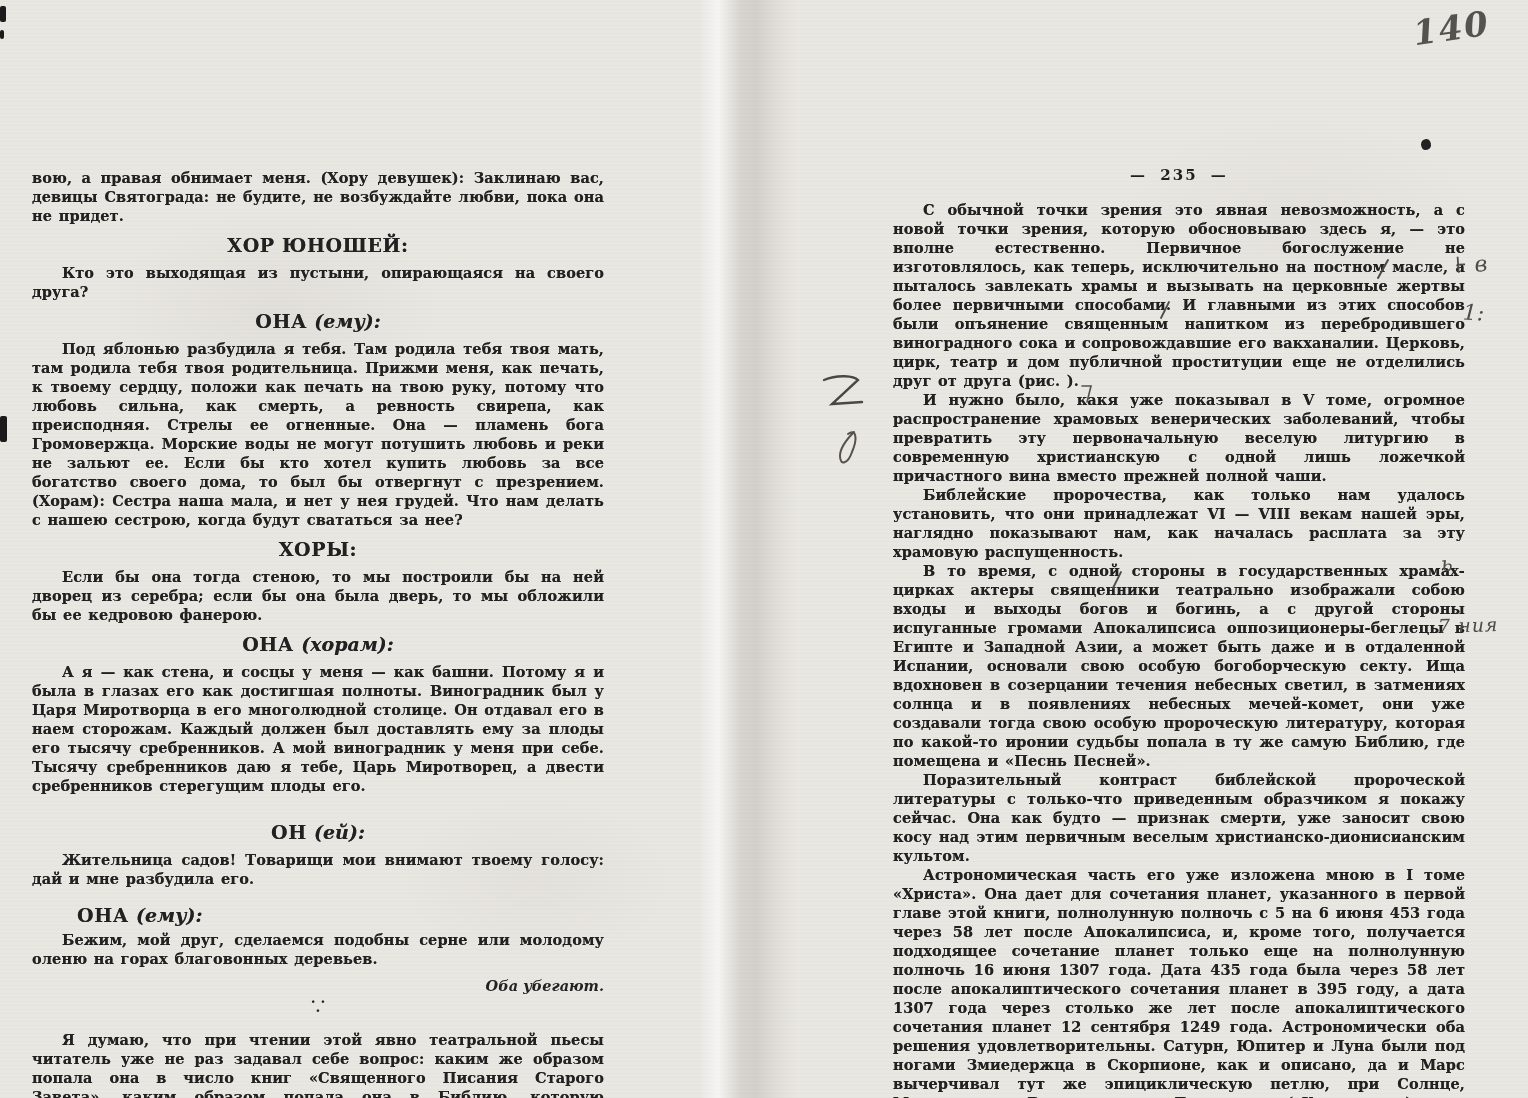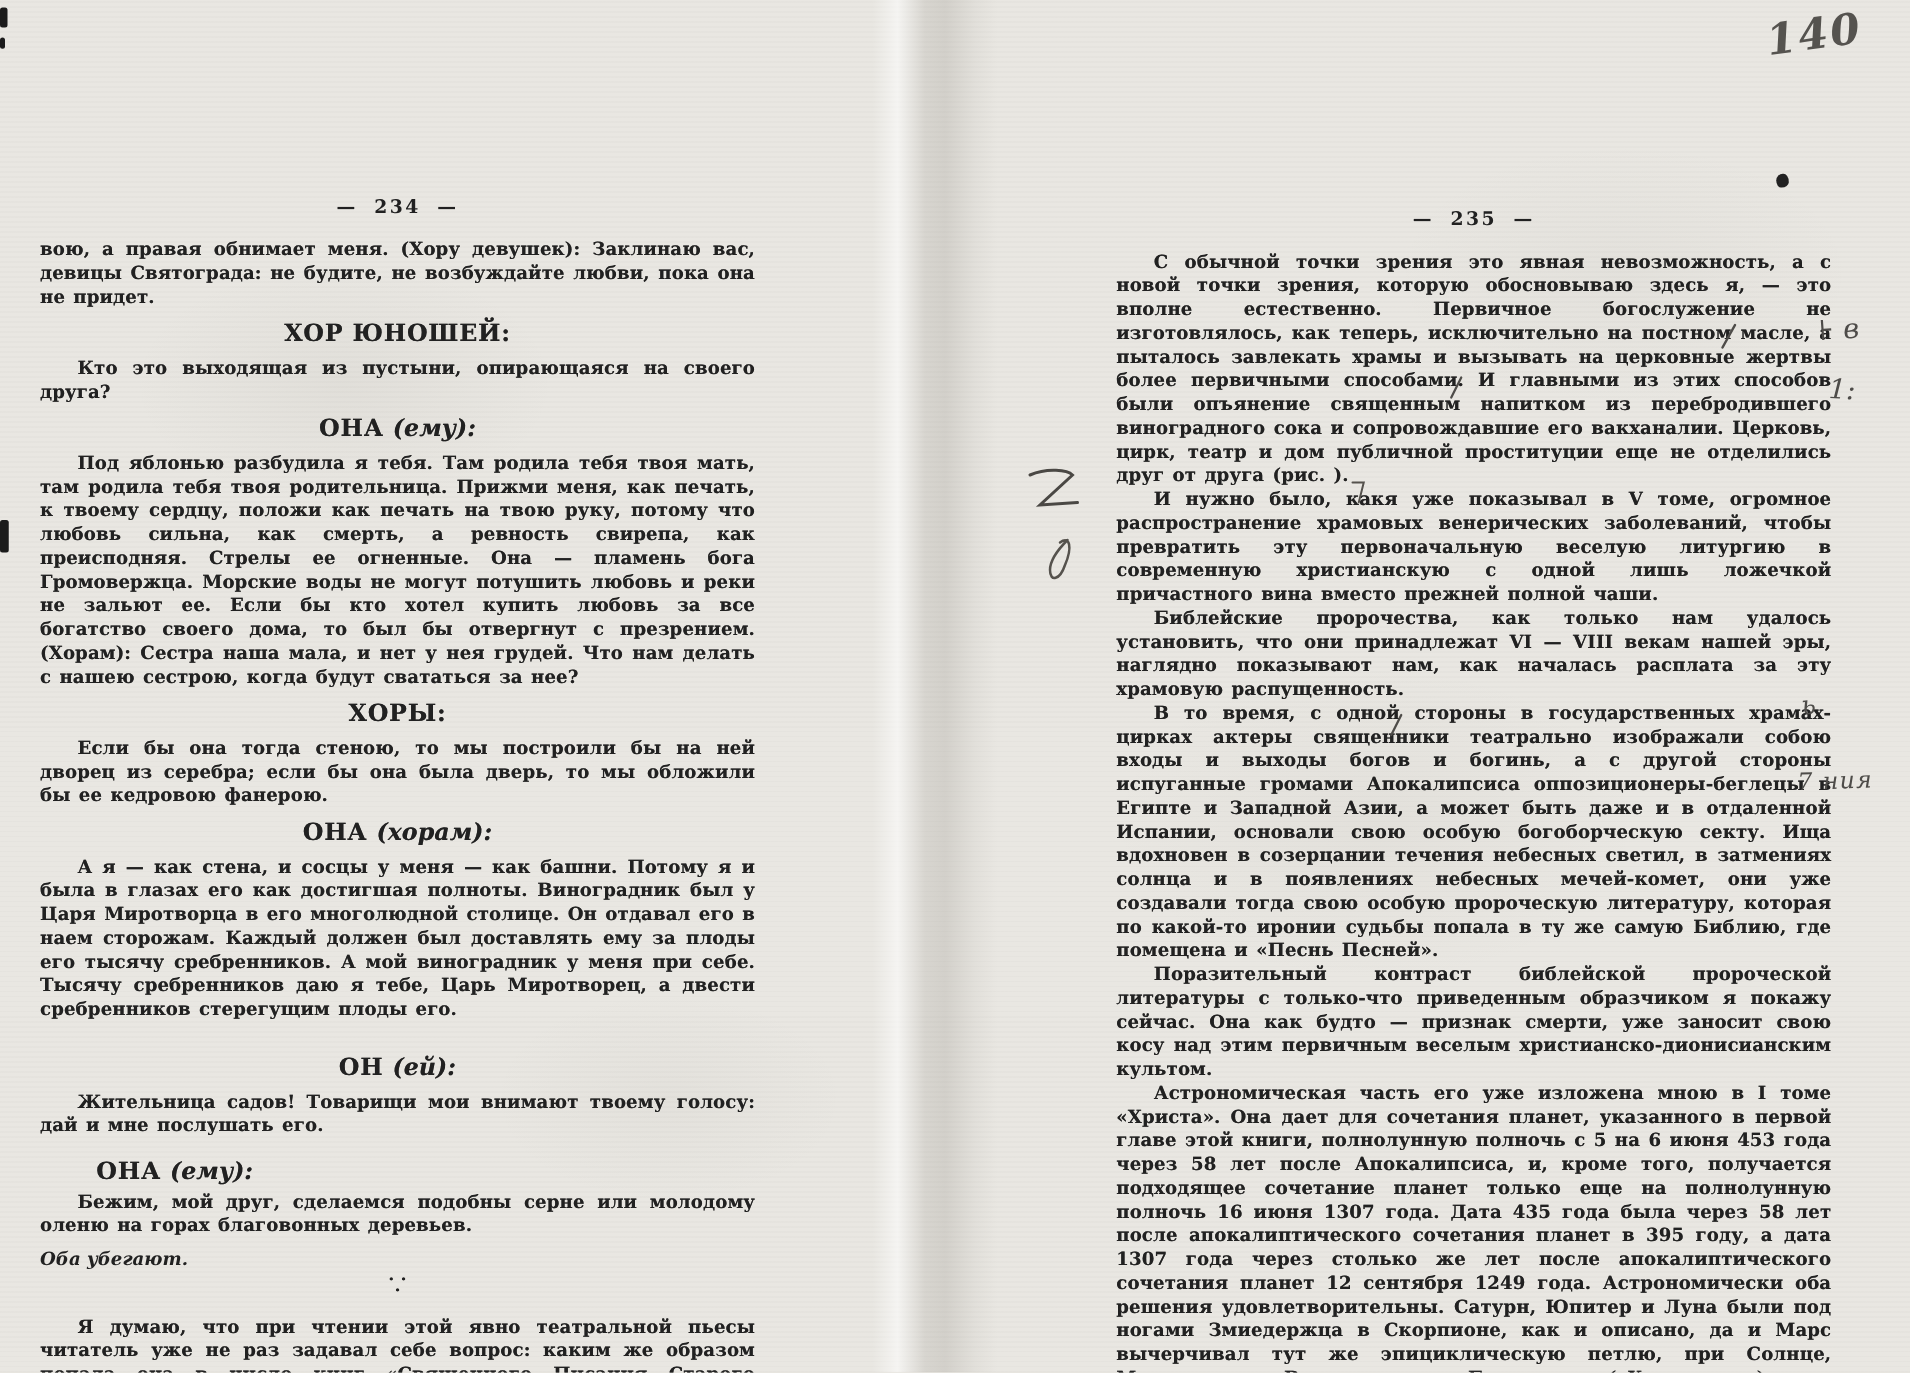--- a/index.html
+++ b/index.html
@@ -29,21 +29,21 @@
           word-spacing:6px;margin:0 0 16px 0;}
   .para{font-size:14.5px;font-weight:700;line-height:19px;text-align:justify;
         text-indent:30px;margin:0;word-spacing:1.5px;letter-spacing:.1px;
         text-shadow:0 0 .5px rgba(20,20,20,.6);}
   .noindent{text-indent:0;margin-top:12px;}
   .h{ text-align:center;font-size:19px;font-weight:700;margin:9px 0 7px 0;
       letter-spacing:.6px;text-shadow:0 0 .5px rgba(20,20,20,.6);}
   .h .paren{font-style:italic;font-weight:600;letter-spacing:0;text-align:right;}
   .h-left{text-align:left;padding-left:45px;margin:16px 0 4px 0;}
   .sp-top{margin-top:26px;}
-  .stage{text-align:left;font-style:italic;font-weight:600;font-size:14.5px;
+  .stage{text-align:right;font-style:italic;font-weight:600;font-size:14.5px;
          margin:9px 0 4px 0;}
   .sep{text-align:center;line-height:9px;font-size:14px;font-weight:700;margin:4px 0 12px 0;}
   .mt{margin-top:14px;}
 
   
   .pencil{position:absolute;color:#4e4c49;font-family:"DejaVu Serif", serif;
           font-style:italic;pointer-events:none;}
   .pn140{right:38px;top:8px;font-size:34px;font-weight:600;transform:rotate(-8deg);
          letter-spacing:2px;color:#55534f;}
   .pn-insv{left:1455px;top:252px;font-size:22px;transform:rotate(-4deg);}
@@ -59,21 +59,20 @@
 
 <div class="scan">
 
   <div class="fold"></div>
 
   <div class="edgeblob" style="left:0;top:6px;width:6px;height:16px;"></div>
   <div class="edgeblob" style="left:0;top:30px;width:4px;height:9px;"></div>
   <div class="edgeblob" style="left:0;top:416px;width:7px;height:26px;"></div>
 
   <div class="page page-left">
-    <div class="pghead">— 234 —</div>
 
     <p class="para noindent">вою, а правая обнимает меня. (Хору девушек): Заклинаю вас, девицы Святограда: не будите, не возбуждайте любви, пока она не придет.</p>
 
     <div class="h">
       <span>ХОР ЮНОШЕЙ:</span>
     </div>
     <p class="para">Кто это выходящая из пустыни, опирающаяся на своего друга?</p>
 
     <div class="h">
       <span>ОНА</span>
@@ -89,21 +88,21 @@
     <div class="h">
       <span>ОНА</span>
       <span class="paren">(хорам):</span>
     </div>
     <p class="para">А я — как стена, и сосцы у меня — как башни. Потому я и была в глазах его как достигшая полноты. Виноградник был у Царя Миротворца в его многолюдной столице. Он отдавал его в наем сторожам. Каждый должен был доставлять ему за плоды его тысячу сребренников. А мой виноградник у меня при себе. Тысячу сребренников даю я тебе, Царь Миротворец, а двести сребренников стерегущим плоды его.</p>
 
     <div class="h sp-top">
       <span>ОН</span>
       <span class="paren">(ей):</span>
     </div>
-    <p class="para">Жительница садов! Товарищи мои внимают твоему голосу: дай и мне послушать его.</p>
+    <p class="para">Жительница садов! Товарищи мои внимают твоему голосу: дай и мне разбудила его.</p>
 
     <div class="h h-left">
       <span>ОНА</span>
       <span class="paren">(ему):</span>
     </div>
     <p class="para">Бежим, мой друг, сделаемся подобны серне или молодому оленю на горах благовонных деревьев.</p>
 
     <div class="stage">Оба убегают.</div>
 
     <div class="sep">

